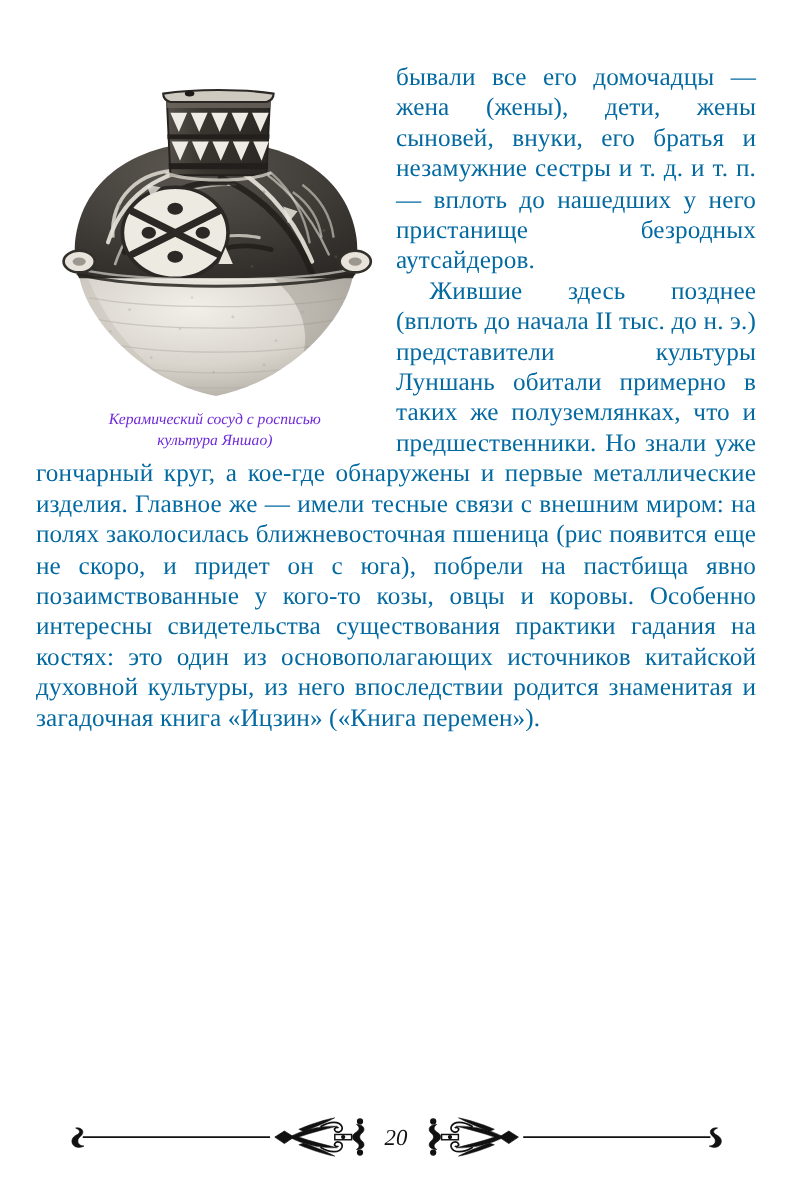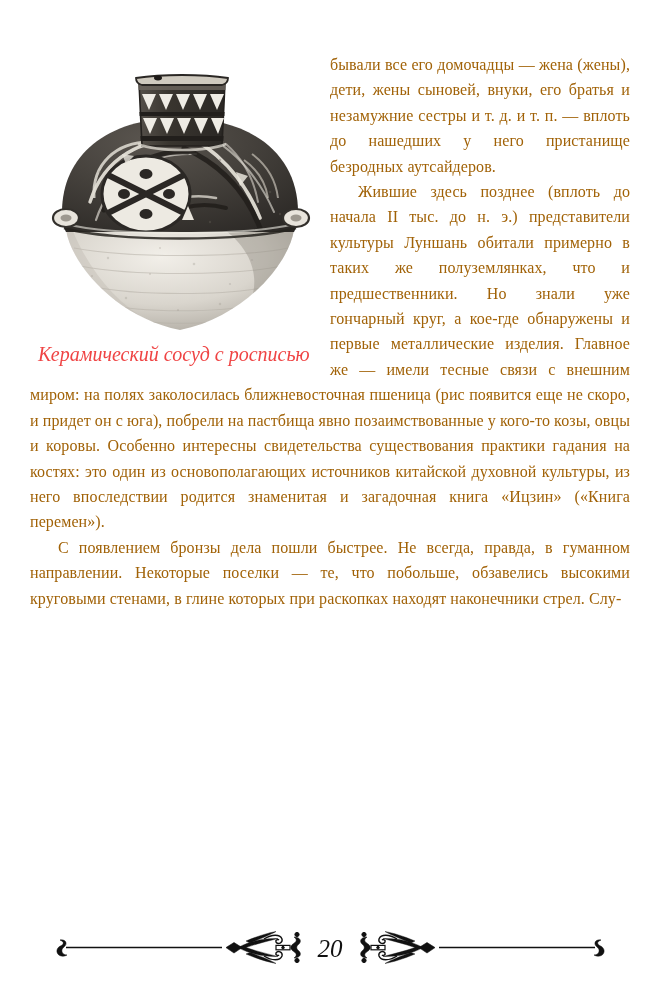--- a/index.html
+++ b/index.html
@@ -46,36 +46,37 @@
 
   .vessel-svg {
     display: block;
     width: 300px;
     height: 282px;
   }
 
   .figure-caption {
     font-family: "Liberation Serif", "DejaVu Serif", serif;
     font-style: italic;
-    font-size: 20px;
+    font-size: 13px;
     line-height: 1.42;
-    color: #ef4444;
+    text-align: center;
+    color: #6d28d9;
     width: 282px;
     margin: 6px 0 0 8px;
   }
   .figure-caption .cap-line { display: block; white-space: nowrap; }
 
   
   p.body-par {
     margin: 0;
-    font-size: 16px;
+    font-size: 21px;
     line-height: 25.4px;
     text-align: justify;
     text-indent: 28px;
-    color: #a16207;
+    color: #0369a1;
     letter-spacing: 0.1px;
   }
   p.body-par.cont { text-indent: 0; }
 
   
   .colpar { text-indent: 28px; }
   .colpar.first { text-indent: 0; }
 
   .clear { clear: both; }
 
@@ -90,21 +91,21 @@
   .footer-inner {
     display: flex;
     align-items: center;
     justify-content: center;
     height: 46px;
     gap: 0;
   }
   .page-number {
     font-family: "Liberation Serif", "DejaVu Serif", serif;
     font-style: italic;
-    font-size: 25px;
+    font-size: 19px;
     color: #111;
     padding: 0 13px;
     position: relative;
     top: 1px;
   }
   .orn-svg { display: block; }
 </style>
 </head>
 <body>
 
@@ -262,26 +263,26 @@
 
             <path d="M106,26 C132,22 172,22 198,26 C198,30 196,32 192,33 L112,33 C108,32 106,30 106,26 Z" fill="#cfcabf" stroke="#2a2724" stroke-width="1.8"></path>
             <ellipse cx="128" cy="26" rx="4" ry="2.4" fill="#1d1a18"></ellipse>
 
             <path d="M108,92 C128,100 176,100 196,92" fill="none" stroke="#e3dfd6" stroke-width="2.6" opacity="0.75"></path>
           </g>
         </svg>
       </div>
       <figcaption class="figure-caption">
         <span class="cap-line">Керамический сосуд с росписью</span>
+        <span class="cap-line">культура Яншао)</span>
       </figcaption>
     </figure>
 
     <p class="body-par colpar first">бывали все его домочадцы — жена (жены), дети, жены сыновей, внуки, его братья и незамужние сестры и т. д. и т. п. — вплоть до нашедших у него пристанище безродных аутсайдеров.</p>
     <p class="body-par">Жившие здесь позднее (вплоть до начала II тыс. до н. э.) представители культуры Луншань обитали примерно в таких же полуземлянках, что и предшественники. Но знали уже гончарный круг, а кое-где обнаружены и первые металлические изделия. Главное же — имели тесные связи с внешним миром: на полях заколосилась ближневосточная пшеница (рис появится еще не скоро, и придет он с юга), побрели на пастбища явно позаимствованные у кого-то козы, овцы и коровы. Особенно интересны свидетельства существования практики гадания на костях: это один из основополагающих источников китайской духовной культуры, из него впоследствии родится знаменитая и загадочная книга «Ицзин» («Книга перемен»).</p>
-    <p class="body-par">С появлением бронзы дела пошли быстрее. Не всегда, правда, в гуманном направлении. Некоторые поселки — те, что побольше, обзавелись высокими круговыми стенами, в глине которых при раскопках находят наконечники стрел. Слу-</p>
     <div class="clear"></div>
   </div>
 
   <div class="footer">
     <div class="footer-inner">
       <svg class="orn-svg" width="255" height="40" viewBox="0 0 255 40" xmlns="http://www.w3.org/2000/svg">
         <g fill="#111111" stroke="#111111">
 
           <path d="M10,12 C16,11 18,16 14,19 C10,22 12,27 17,27 C12,30 6,27 7,22 C8,18 12,18 13,16 C14,14 12,13 10,12 Z" stroke-width="0.5"></path>
 

